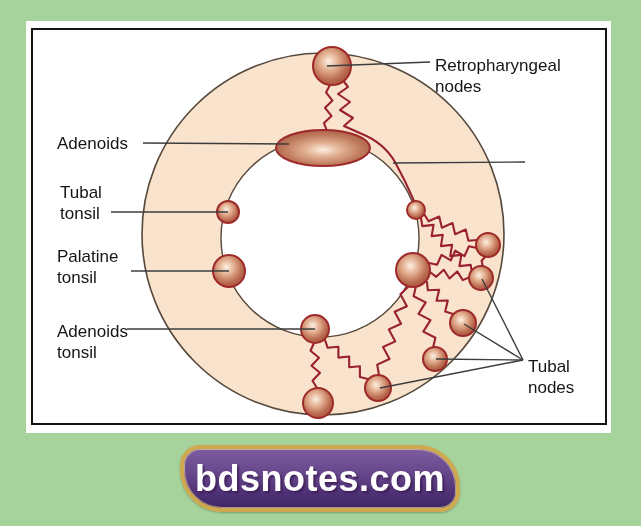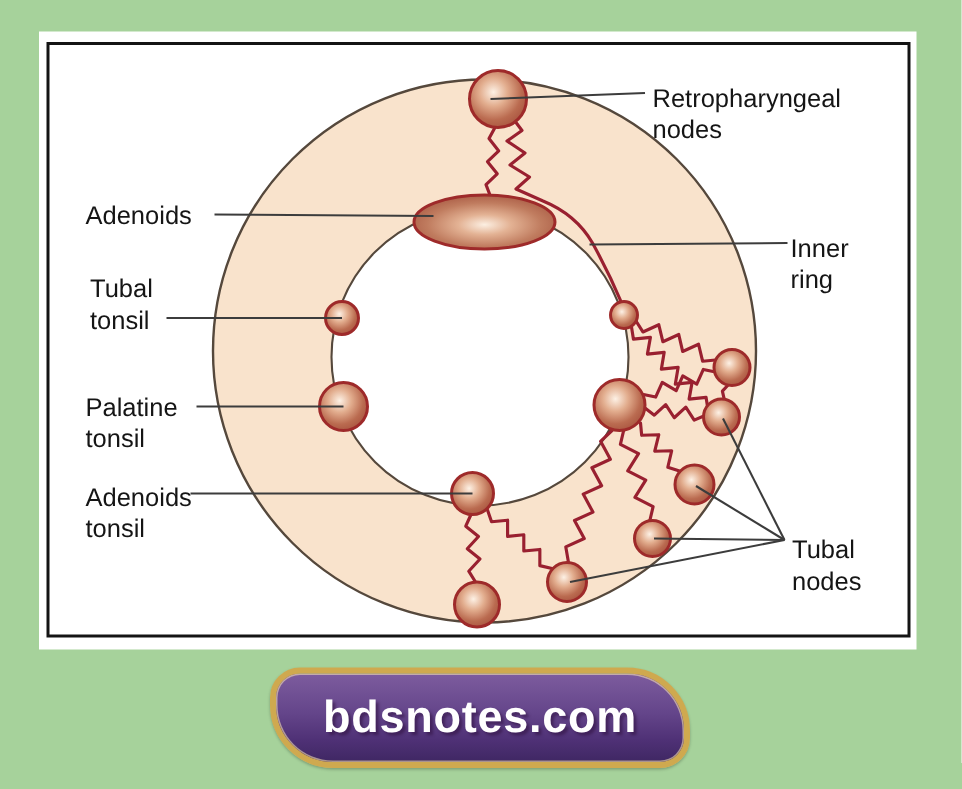--- a/index.html
+++ b/index.html
@@ -27,21 +27,21 @@
     position:absolute;left:180px;top:445px;width:280px;height:67px;
     box-sizing:border-box;
     background:linear-gradient(180deg,#7d5c9e 0%,#64458a 45%,#4f3176 75%,#3f2763 100%);
     border:4px solid #cfa94f;
     border-radius:20px 42px 20px 42px;
     box-shadow:inset 0 0 0 1px rgba(255,236,180,.55), 0 1px 2px rgba(0,0,0,.25);
     display:flex;align-items:center;justify-content:center;
     cursor:pointer;
   }
   .banner span{
-    color:#ffffff;font-size:30px;font-weight:bold;letter-spacing:.5px;
+    color:#ffffff;font-size:36px;font-weight:bold;letter-spacing:.5px;
     text-shadow:2px 2px 2px rgba(45,15,60,.55);
   }
 </style>
 </head>
 <body>
 
 <div class="panel">
   <div class="box">
 
     <svg id="fig" width="572" height="393" viewBox="0 0 572 393">
@@ -98,35 +98,31 @@
         <line x1="490" y1="330" x2="347" y2="358" stroke="#3c3c3c" stroke-width="1.4"></line>
       </svg>
 
     <div class="lbl" style="left:24px;top:103px">
       <span class="l">Adenoids</span>
     </div>
     <div class="lbl" style="left:27px;top:152px">
       <span class="l">Tubal</span>
       <span class="l">tonsil</span>
     </div>
-    <div class="lbl" style="left:24px;top:231px">
+    <div class="lbl" style="left:24px;top:216px">
       <span class="l">Palatine</span>
       <span class="l">tonsil</span>
     </div>
     <div class="lbl" style="left:24px;top:291px">
       <span class="l">Adenoids</span>
       <span class="l">tonsil</span>
     </div>
     <div class="lbl center" style="left:402px;top:25px;width:134px">
       <span class="l">Retropharyngeal</span>
       <span class="l">nodes</span>
-    </div>
-    <div class="lbl" style="left:494px;top:125px">
-      <span class="l">Inner</span>
-      <span class="l">ring</span>
     </div>
     <div class="lbl" style="left:495px;top:326px">
       <span class="l">Tubal</span>
       <span class="l">nodes</span>
     </div>
 
   </div>
 </div>
 
 <div class="banner">

